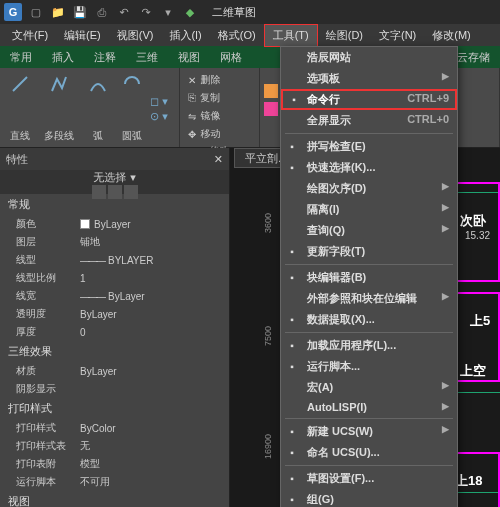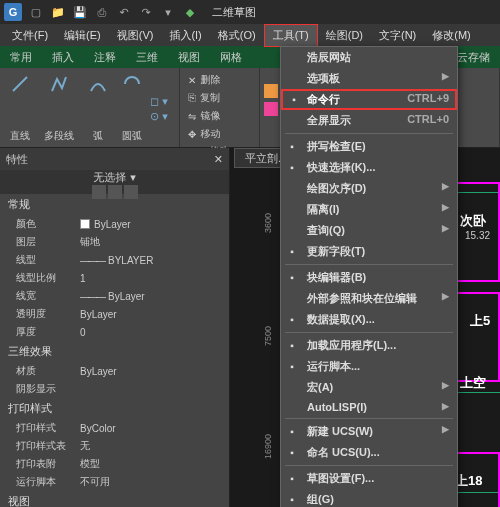--- a/index.html
+++ b/index.html
@@ -314,21 +314,21 @@
     <div class="grid-line-h" style="top:220px;"></div>
     <div class="grid-line-h" style="top:320px;"></div>
     <div class="grid-line-v" style="left:10px;"></div>
     <div class="grid-line-v" style="left:120px;"></div>
     <div class="room-wall" style="top:10px;left:130px;width:90px;height:100px;"></div>
     <div class="room-wall" style="top:120px;left:130px;width:90px;height:90px;"></div>
     <div class="room-wall" style="top:280px;left:130px;width:90px;height:60px;"></div>
     <div class="room-label" style="top:40px;left:180px;">次卧</div>
     <div class="room-dim" style="top:58px;left:185px;">15.32</div>
     <div class="room-label" style="top:140px;left:190px;">上5</div>
-    <div class="room-label" style="top:202px;left:180px;">上空</div>
+    <div class="room-label" style="top:190px;left:180px;">上空</div>
     <div class="room-label" style="top:300px;left:175px;">上18</div>
   </div>
 </div>
 
 <div class="dropdown" id="tools-menu">
     <div class="dd-item">
       <span class="dd-text">浩辰网站</span>
     </div>
     <div class="dd-item">
       <span class="dd-text">选项板</span>

